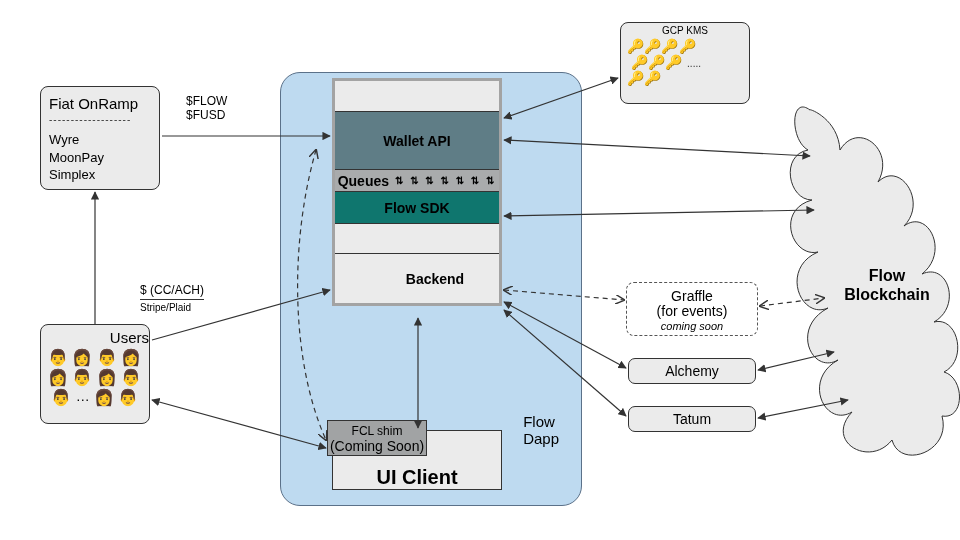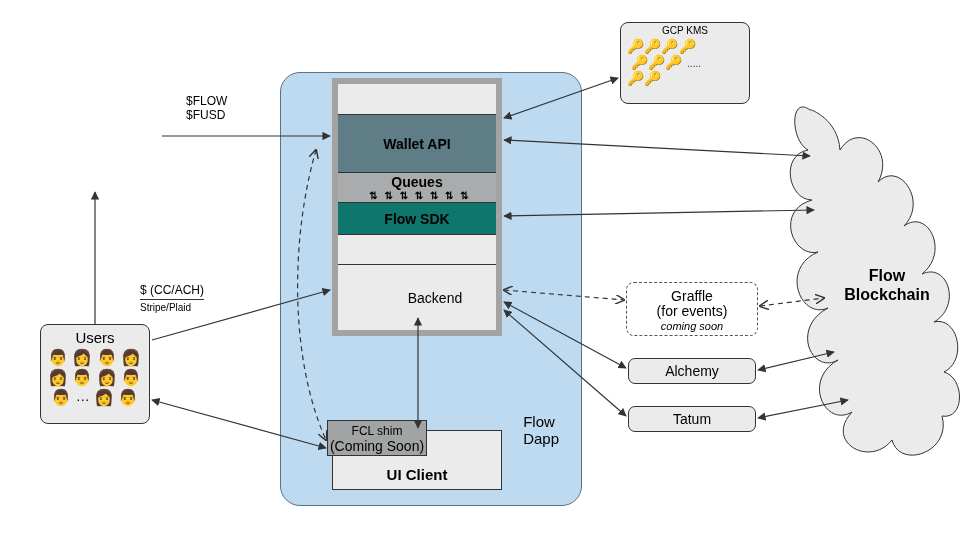--- a/index.html
+++ b/index.html
@@ -23,21 +23,21 @@
     text-align: center;
   }
   
   .fiat { left: 40px; top: 86px; width: 120px; height: 104px; padding: 8px; text-align: left; }
   .fiat .title { font-size: 15px; margin-bottom: 2px; }
   .fiat .dashed { font-size: 10px; letter-spacing: 1px; margin-bottom: 6px; color: #333; }
   .fiat ul { margin: 0; padding: 0; list-style: none; font-size: 13px; line-height: 1.35; }
 
   
   .users { left: 40px; top: 324px; width: 110px; height: 100px; text-align: center; padding-top: 4px;}
-  .users .title { font-size: 15px; margin-bottom: 2px;}
+  .users .title { font-size: 15px; margin-bottom: 2px; text-align: right;}
   .users .faces { font-size: 16px; line-height: 1.25; }
   .users .faces span.dots { font-size: 14px; vertical-align: 2px; }
 
   
   .kms { left: 620px; top: 22px; width: 130px; height: 82px; }
   .kms .title { font-size: 10px; padding-top: 2px; }
   .kms .keys { color: #e58a1f; padding: 2px 6px; font-size: 14px; text-align: left; line-height: 1.15;}
   .kms .keys .dots { color: #333; font-size: 10px; }
 
   
@@ -47,35 +47,35 @@
     background: #bedaf0;
     border: 1px solid #5b7189;
     border-radius: 20px;
   }
   .dapp-label {
     position: absolute; right: 22px; bottom: 58px; font-size: 15px; line-height: 1.15;
   }
 
   .stack {
     position: absolute; left: 332px; top: 78px; width: 170px;
-    background: #ebebeb; border: 6px solid #a3a3a3; box-sizing: border-box;
+    background: #ebebeb; border: 3px solid #a3a3a3; box-sizing: border-box;
   }
   .stack .row { border-top: 1px solid #333; box-sizing: border-box; display:flex; align-items:center; justify-content:center; font-size: 14px;}
   .stack-top { height: 30px; }
   .wallet { height: 58px; background: #5f7d86; font-weight: bold; font-size: 16px; }
-  .queues { height: 30px; background: #a9abac; font-weight: bold; font-size: 13px; flex-direction: column; }
+  .queues { height: 22px; background: #a9abac; font-weight: bold; font-size: 13px; }
   .queues .arrows-row { margin-left: 6px; font-size: 10px; letter-spacing: 2px; }
   .sdk { height: 32px; background: #0f766e; font-weight: bold; font-size: 14px; }
   .gap { height: 30px; }
-  .backend { height: 66px; font-weight: normal; font-size: 15px; padding-left: 36px; }
+  .backend { height: 50px; font-weight: bold; font-size: 15px; padding-left: 36px; }
 
   .uiclient {
     position: absolute; left: 332px; top: 430px; width: 170px; height: 60px;
     background: #ebebeb; border: 1px solid #333; box-sizing: border-box;
-    display:flex; align-items:flex-end; justify-content:center; font-weight: bold; font-size: 15px; padding-bottom: 6px;
+    display:flex; align-items:flex-end; justify-content:center; font-weight: bold; font-size: 20px; 
   }
   .fcl {
     position: absolute; left: 327px; top: 420px; width: 100px; height: 36px;
     background: #a1a3a4; border: 1px solid #333; box-sizing: border-box;
     text-align: center; font-size: 12px; padding-top: 3px;
   }
   .fcl .sub { font-size: 14px; }
 
   
   .service {
@@ -143,20 +143,29 @@
   </div>
 
   <div class="uiclient">
     <span>UI Client</span>
   </div>
   <div class="fcl">
     <div>FCL shim</div>
     <div class="sub">(Coming Soon)</div>
   </div>
 
+  <div class="box fiat">
+    <div class="title">Fiat OnRamp</div>
+    <div class="dashed">-------------------</div>
+    <ul>
+      <li>Wyre</li>
+      <li>MoonPay</li>
+      <li>Simplex</li>
+    </ul>
+  </div>
 
   <div class="box users">
     <div class="title">Users</div>
     <div class="faces">
       👨 👩 👨 👩<br>
       👩 👨 👩 👨<br>
       👨 <span class="dots">…</span> 👩 👨
     </div>
   </div>
 

